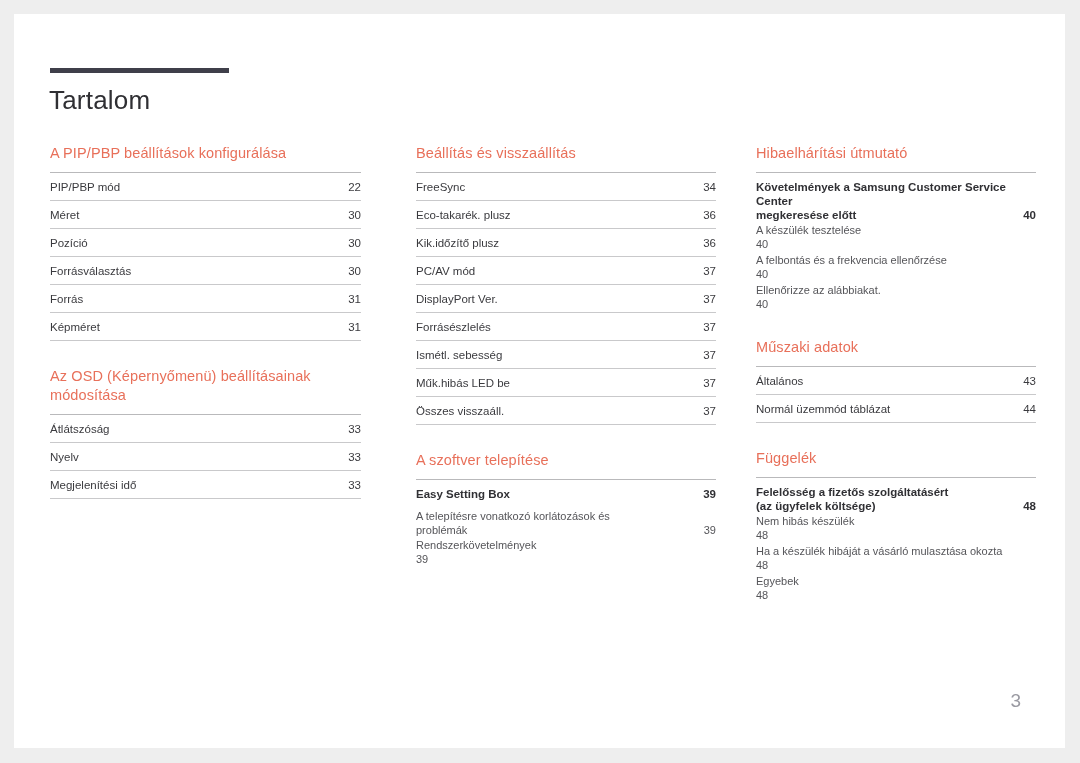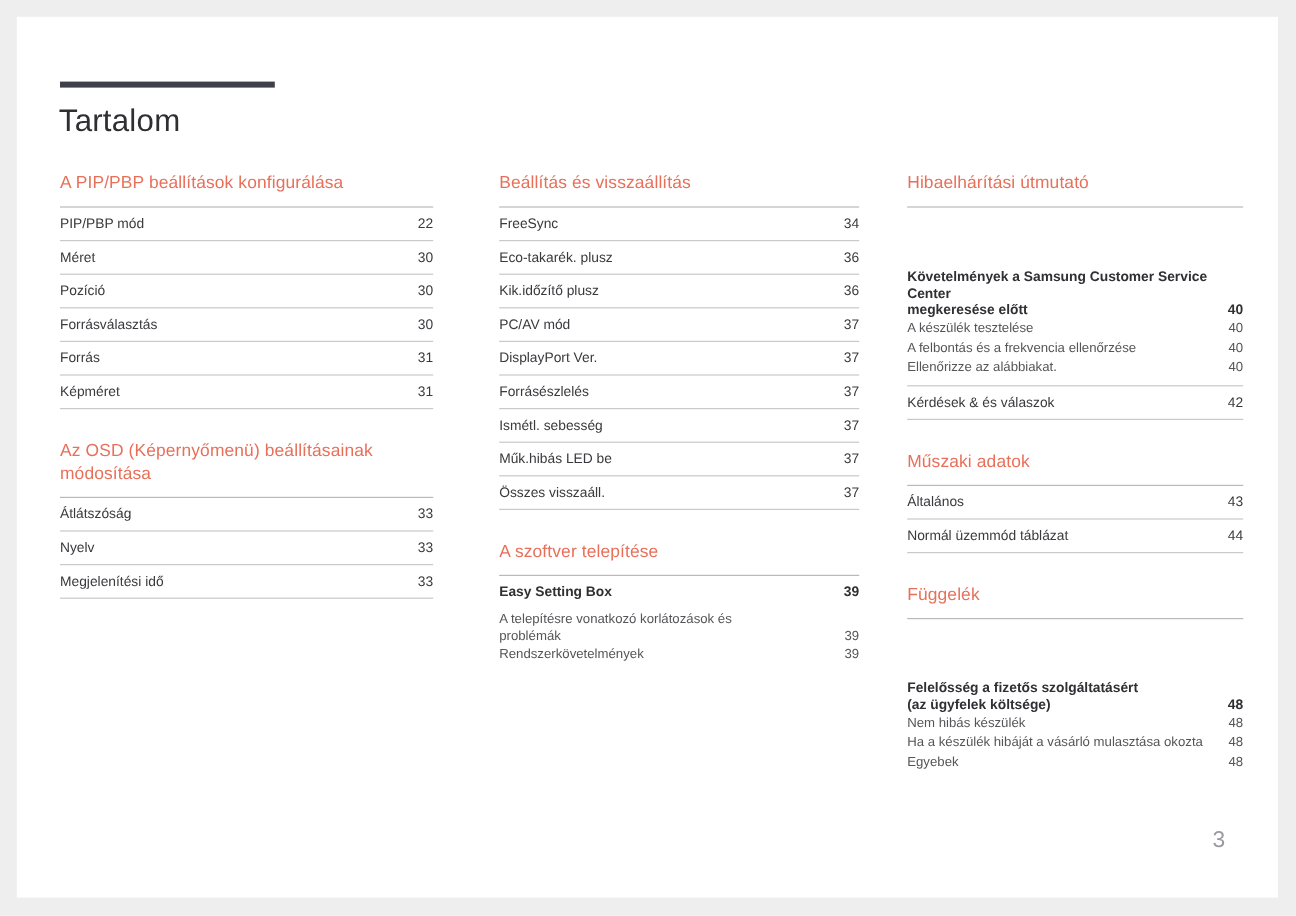--- a/index.html
+++ b/index.html
@@ -70,40 +70,41 @@
   .row .label { padding-right:10px; }
   .row .pg { flex:0 0 auto; font-variant-numeric:tabular-nums; }
 
   
   .row.sub {
     border-bottom:none;
     padding:1px 0 1px 0;
     font-size:11px;
     color:#555559;
     line-height:14px;
+    flex-direction:column;
   }
   .row.main-nb {
     border-bottom:none;
     padding:7px 0 1px 0;
     font-weight:bold;
     color:#303034;
     gap:40px;
   }
   .row.wrap {
     display:block;
     border-bottom:none;
     padding:7px 0 0 0;
   }
   .row.wrap .line1 { display:block; }
   .row.wrap .line2 {
     display:flex;
     justify-content:space-between;
     align-items:baseline;
   }
-  .row.wrap.bold { font-weight:bold; color:#303034;margin-top:44px; }
+  .row.wrap.bold { font-weight:bold; color:#303034; }
   .row.wrap.bold .line1,
   .row.wrap.bold .line2 { font-weight:bold; }
   .row.gaptop { border-top:1px solid #c9c9cb; margin-top:7px; }
 
   
   #folio {
     position:absolute;
     right:44px; bottom:36px;
     font-size:19px;
     color:#9a9aa2;
@@ -245,24 +246,20 @@
               <span class="pg">40</span>
             </div>
             <div class="row sub">
               <span class="label">A felbontás és a frekvencia ellenőrzése</span>
               <span class="pg">40</span>
             </div>
             <div class="row sub">
               <span class="label">Ellenőrizze az alábbiakat.</span>
               <span class="pg">40</span>
             </div>
-            <div class="row gaptop">
-              <span class="label">Kérdések &amp; és válaszok</span>
-              <span class="pg">42</span>
-            </div>
           </div>
         </div>
         <div class="section">
           <div class="sec-head">Műszaki adatok</div>
           <div class="rows">
             <div class="row">
               <span class="label">Általános</span>
               <span class="pg">43</span>
             </div>
             <div class="row">

